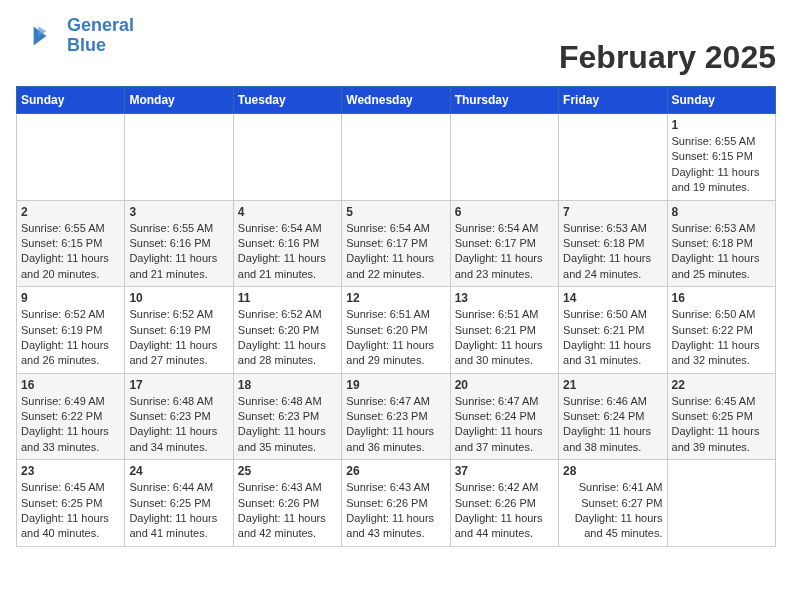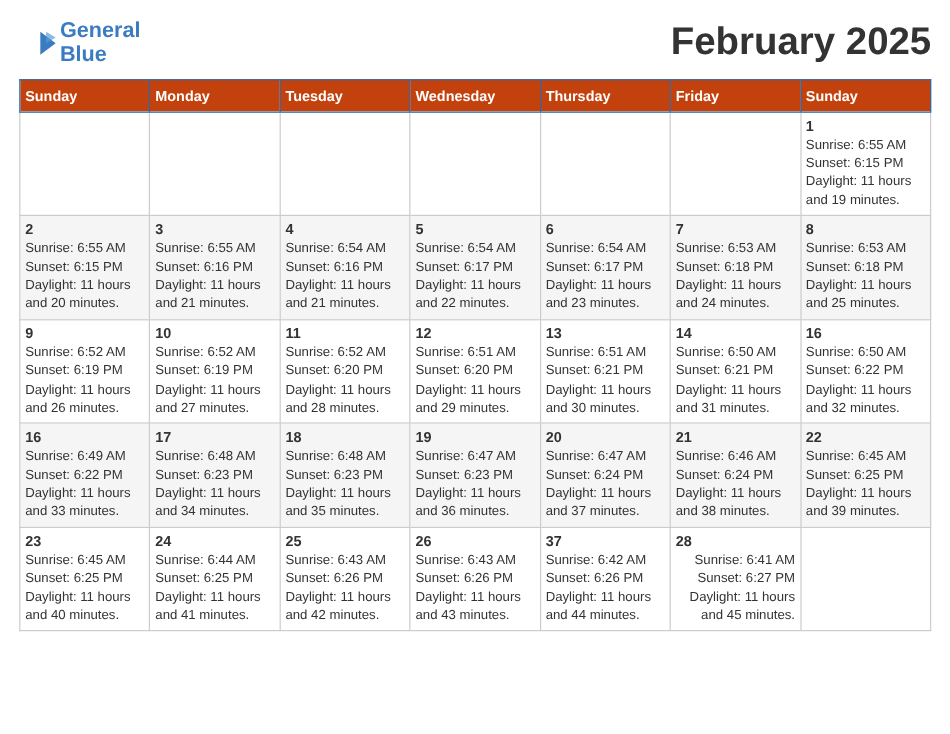--- a/index.html
+++ b/index.html
@@ -12,53 +12,54 @@
     }
     .header {
       display: flex;
       justify-content: space-between;
       align-items: flex-start;
       margin-bottom: 10px;
     }
     .logo {
       display: flex;
       align-items: center;
-      gap: 2px;
+      gap: 19px;
     }
     .logo-text {
       font-size: 18px;
       font-weight: bold;
       color: #333;
       line-height: 1.1;
     }
     .logo-text span {
       color: #3a7cc1;
     }
     .logo-icon {
       width: 32px;
       height: 32px;
     }
     .title-block {
+      margin-top: 23px;
     }
     .month-title {
       font-size: 32px;
       font-weight: bold;
       color: #333;
     }
     .location {
       font-size: 14px;
       color: #555;
     }
     .calendar {
       width: 100%;
       border-collapse: collapse;
       border: 1px solid #ccc;
     }
     .calendar th {
-      background: #c2410c;
+      background: #1d4ed8;
       color: #fff;
       font-size: 12px;
       font-weight: bold;
       padding: 6px 4px;
       text-align: left;
       border: 1px solid #2d6aaa;
     }
     .calendar td {
       vertical-align: top;
       border: 1px solid #ccc;

